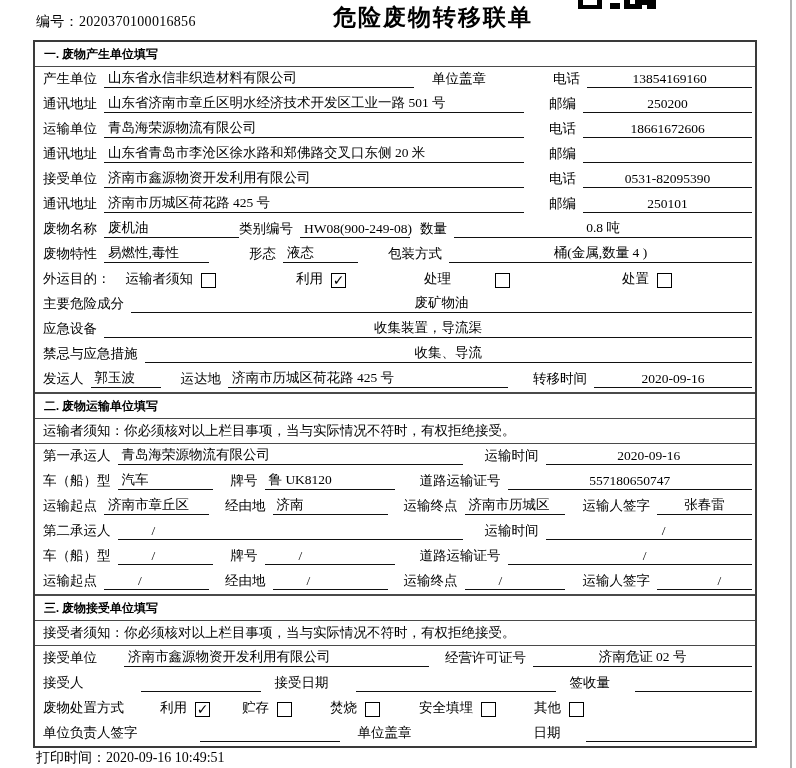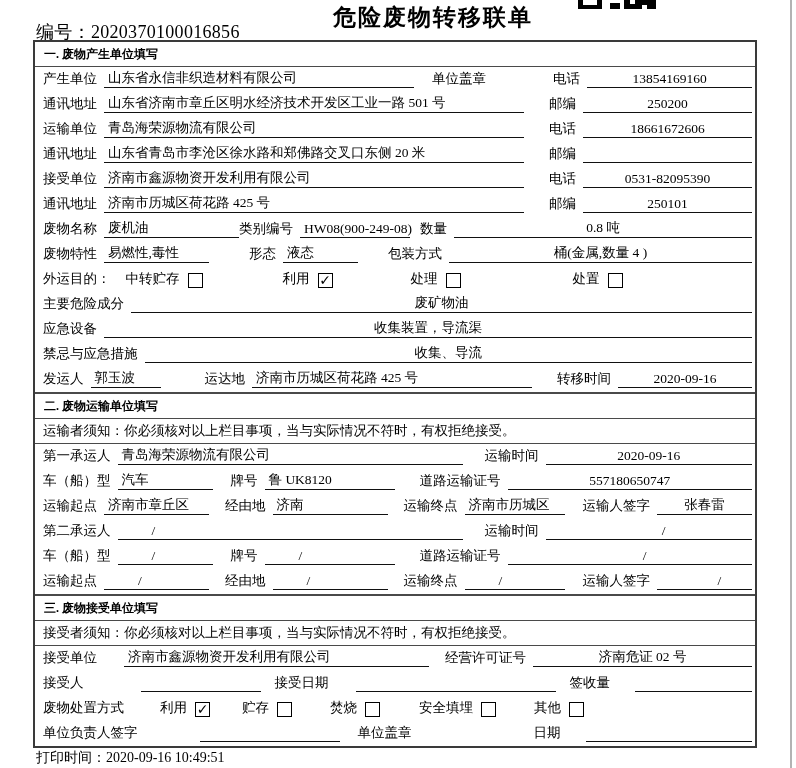--- a/index.html
+++ b/index.html
@@ -1,19 +1,19 @@
 <!DOCTYPE html>
 <html><head>
 <meta charset="utf-8">
 <style>
   html,body{margin:0;padding:0;}
   body{width:796px;height:768px;background:#fff;font-family:"Liberation Serif","DejaVu Serif",serif;color:#000;}
   .page{position:relative;width:796px;height:768px;overflow:hidden;background:#fff;}
 
-  .doc-number{position:absolute;top:20px;left:36px;font-size:18px;letter-spacing:.3px;}
+  .doc-number{position:absolute;top:13px;left:36px;font-size:14px;letter-spacing:.3px;}
   .title{position:absolute;top:2px;left:70px;right:0;text-align:center;font-size:23px;font-weight:bold;letter-spacing:2px;}
   .print-time{position:absolute;top:749px;left:36px;font-size:14px;}
 
   .qr{position:absolute;left:578px;top:0;width:80px;height:9px;}
   .qr .b{position:absolute;background:#000;}
   .qr .w{position:absolute;background:#fff;}
 
   .page-edge{position:absolute;left:790px;top:0;width:2px;height:768px;background:#b3b3b3;}
 
   .table{position:absolute;left:33px;top:40px;width:724px;height:708px;border:2px solid #3a3a3a;
@@ -104,28 +104,28 @@
           <span class="lbl">废物特性</span>
           <span class="val" style="width: 105px;">易燃性,毒性</span>
           <span class="lbl" style="margin-left: 40px; font-family: Liberation Serif, serif;">形态</span>
           <span class="val" style="width: 75px;">液态</span>
           <span class="lbl" style="margin-left: 30px;">包装方式</span>
           <span class="val fill">桶(金属,数量 4 )</span>
         </div>
         <div class="row">
           <span class="lbl">外运目的：</span>
           <span class="cb" style="margin-left: 8px;">
-            <span class="cb-lbl">中转贮存</span>
+            <span class="cb-lbl">运输者须知</span>
             <span class="cb-box"></span>
           </span>
           <span class="cb" style="margin-left: 80px;">
             <span class="cb-lbl">利用</span>
             <span class="cb-box checked">✓</span>
           </span>
-          <span class="cb" style="margin-left: 78px;">
+          <span class="cb" style="margin-left: 78px; gap: 36px;">
             <span class="cb-lbl">处理</span>
             <span class="cb-box"></span>
           </span>
           <span class="cb" style="margin-left: 112px;">
             <span class="cb-lbl">处置</span>
             <span class="cb-box"></span>
           </span>
         </div>
         <div class="row">
           <span class="lbl">主要危险成分</span>
@@ -135,21 +135,21 @@
           <span class="lbl">应急设备</span>
           <span class="val fill">收集装置，导流渠</span>
         </div>
         <div class="row">
           <span class="lbl">禁忌与应急措施</span>
           <span class="val fill">收集、导流</span>
         </div>
         <div class="row">
           <span class="lbl">发运人</span>
           <span class="val" style="width: 70px;">郭玉波</span>
-          <span class="lbl" style="margin-left: 44px;">运达地</span>
+          <span class="lbl" style="margin-left: 20px;">运达地</span>
           <span class="val" style="width: 280px;">济南市历城区荷花路 425 号</span>
           <span class="lbl" style="margin-left: 25px;">转移时间</span>
           <span class="val fill">2020-09-16</span>
         </div>
       </div>
       <div class="section">
         <div class="section-header">二. 废物运输单位填写</div>
         <div class="row note">运输者须知：你必须核对以上栏目事项，当与实际情况不符时，有权拒绝接受。</div>
         <div class="row">
           <span class="lbl">第一承运人</span>

